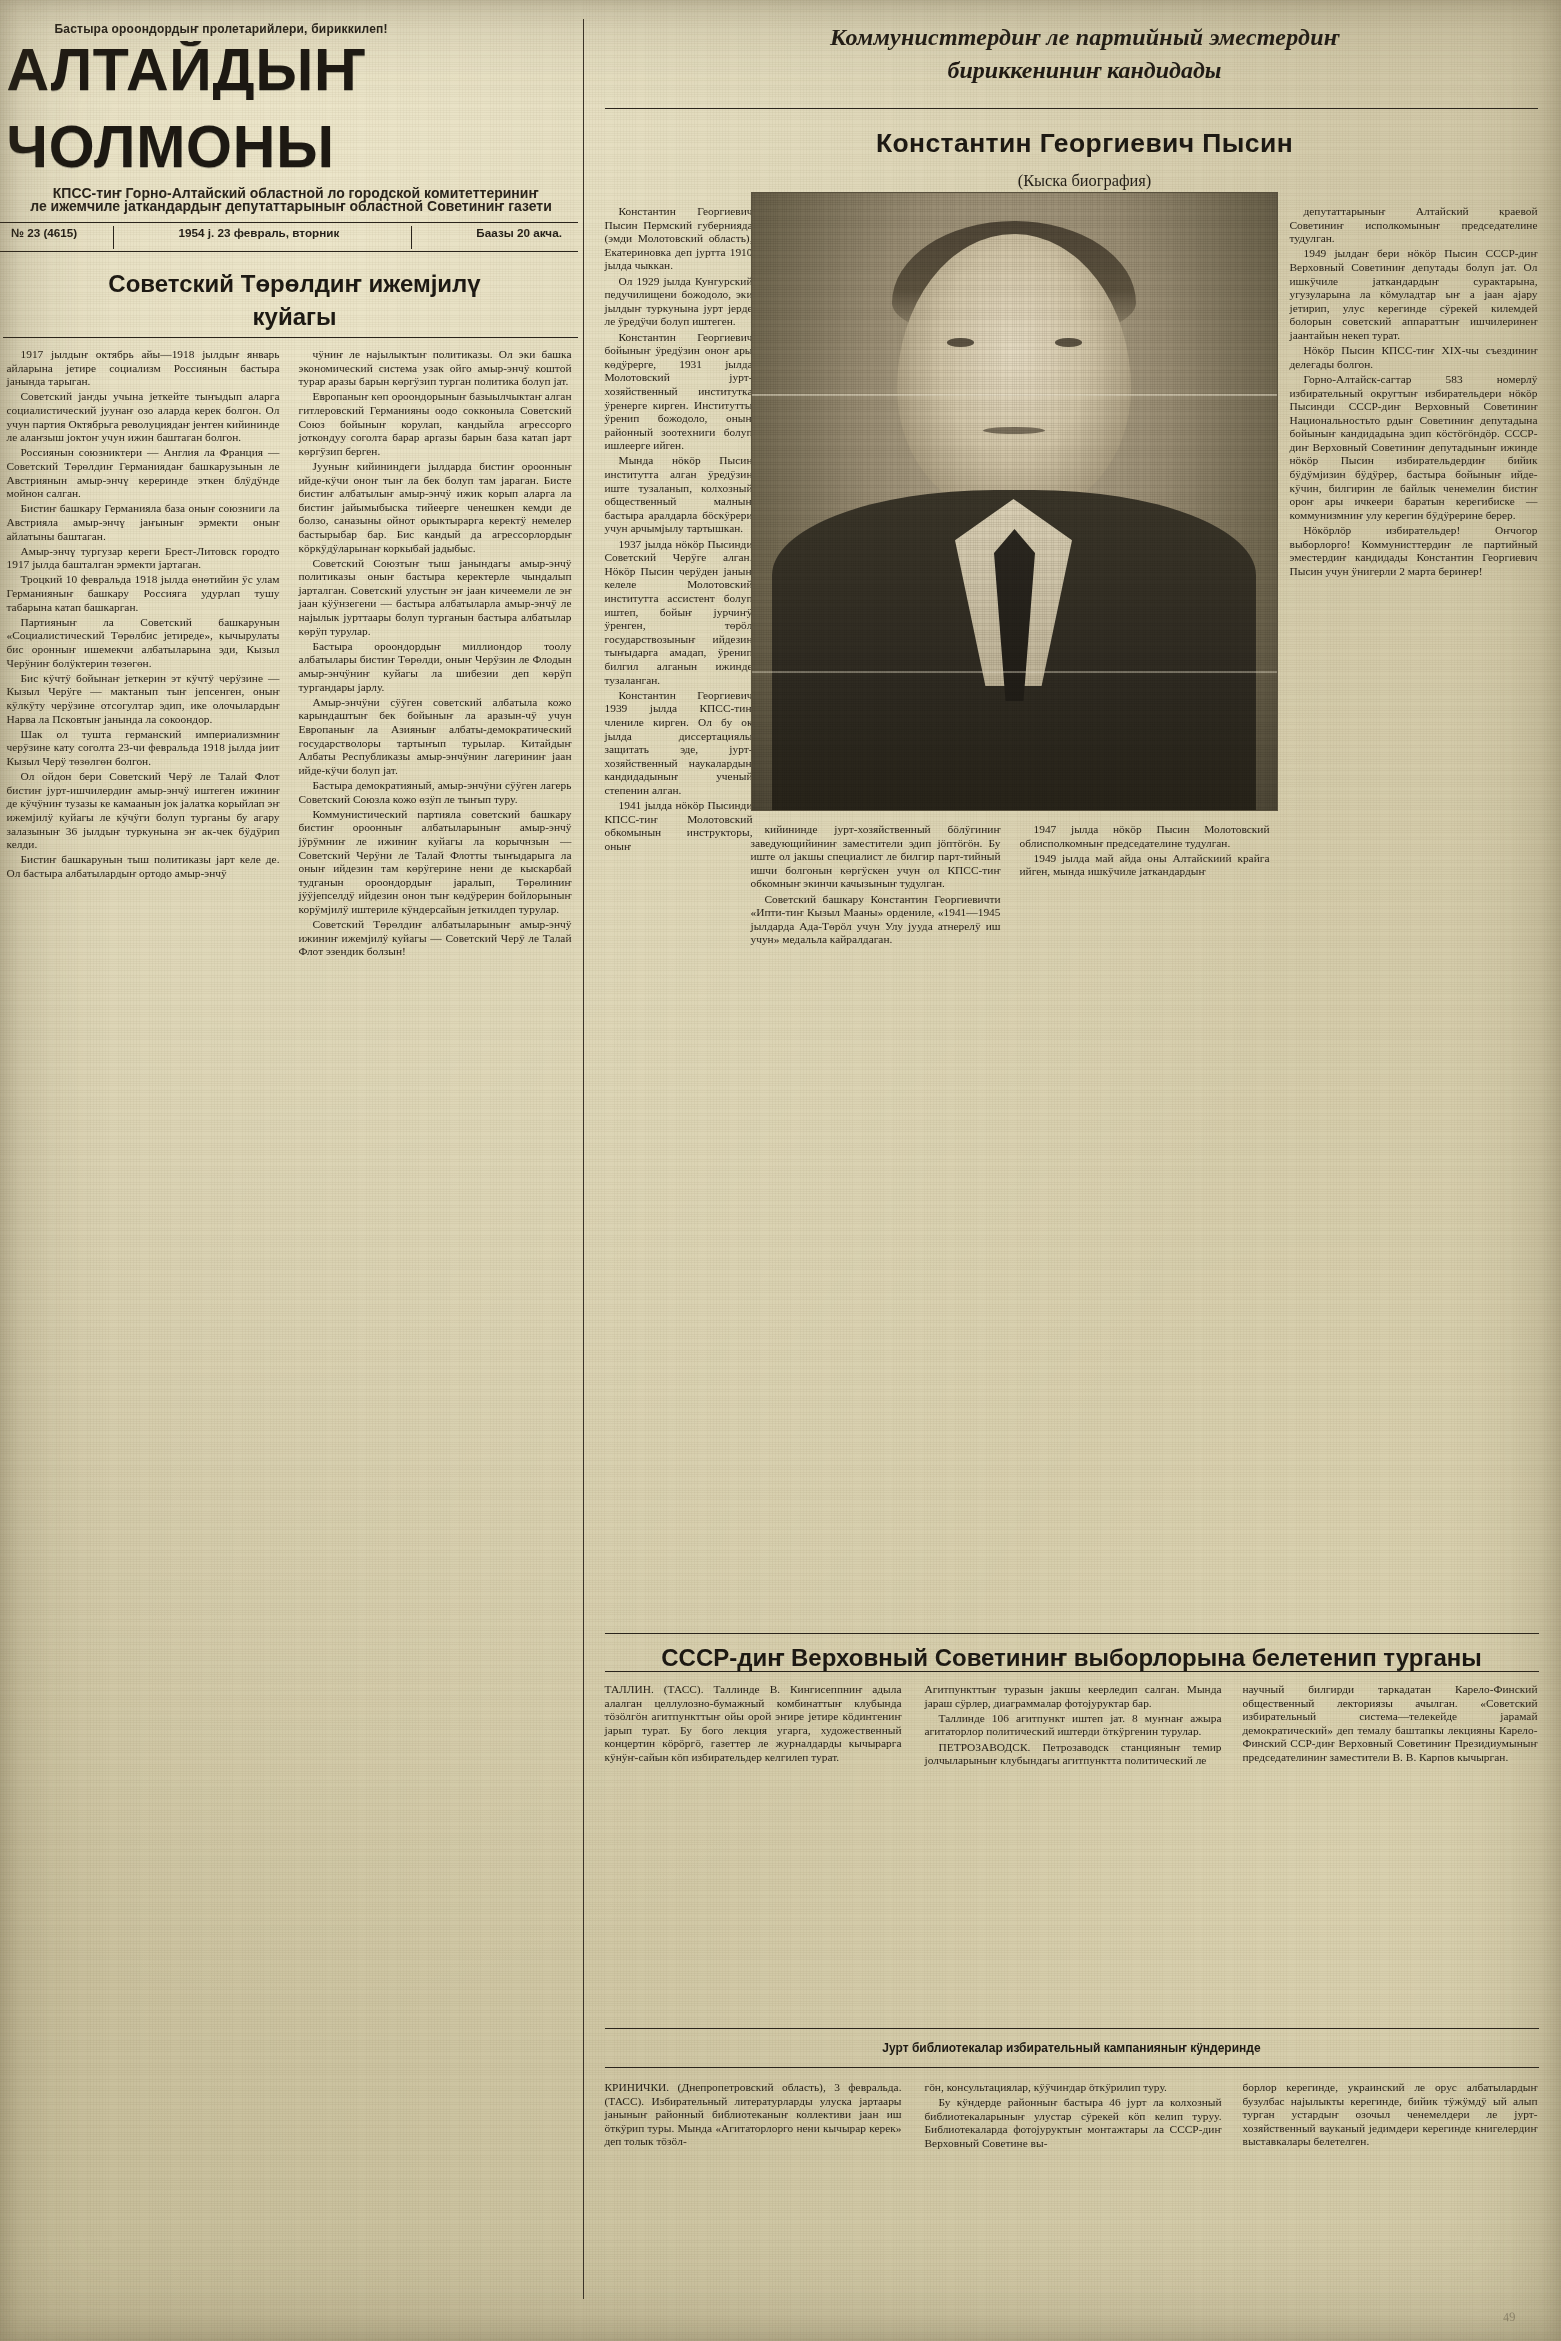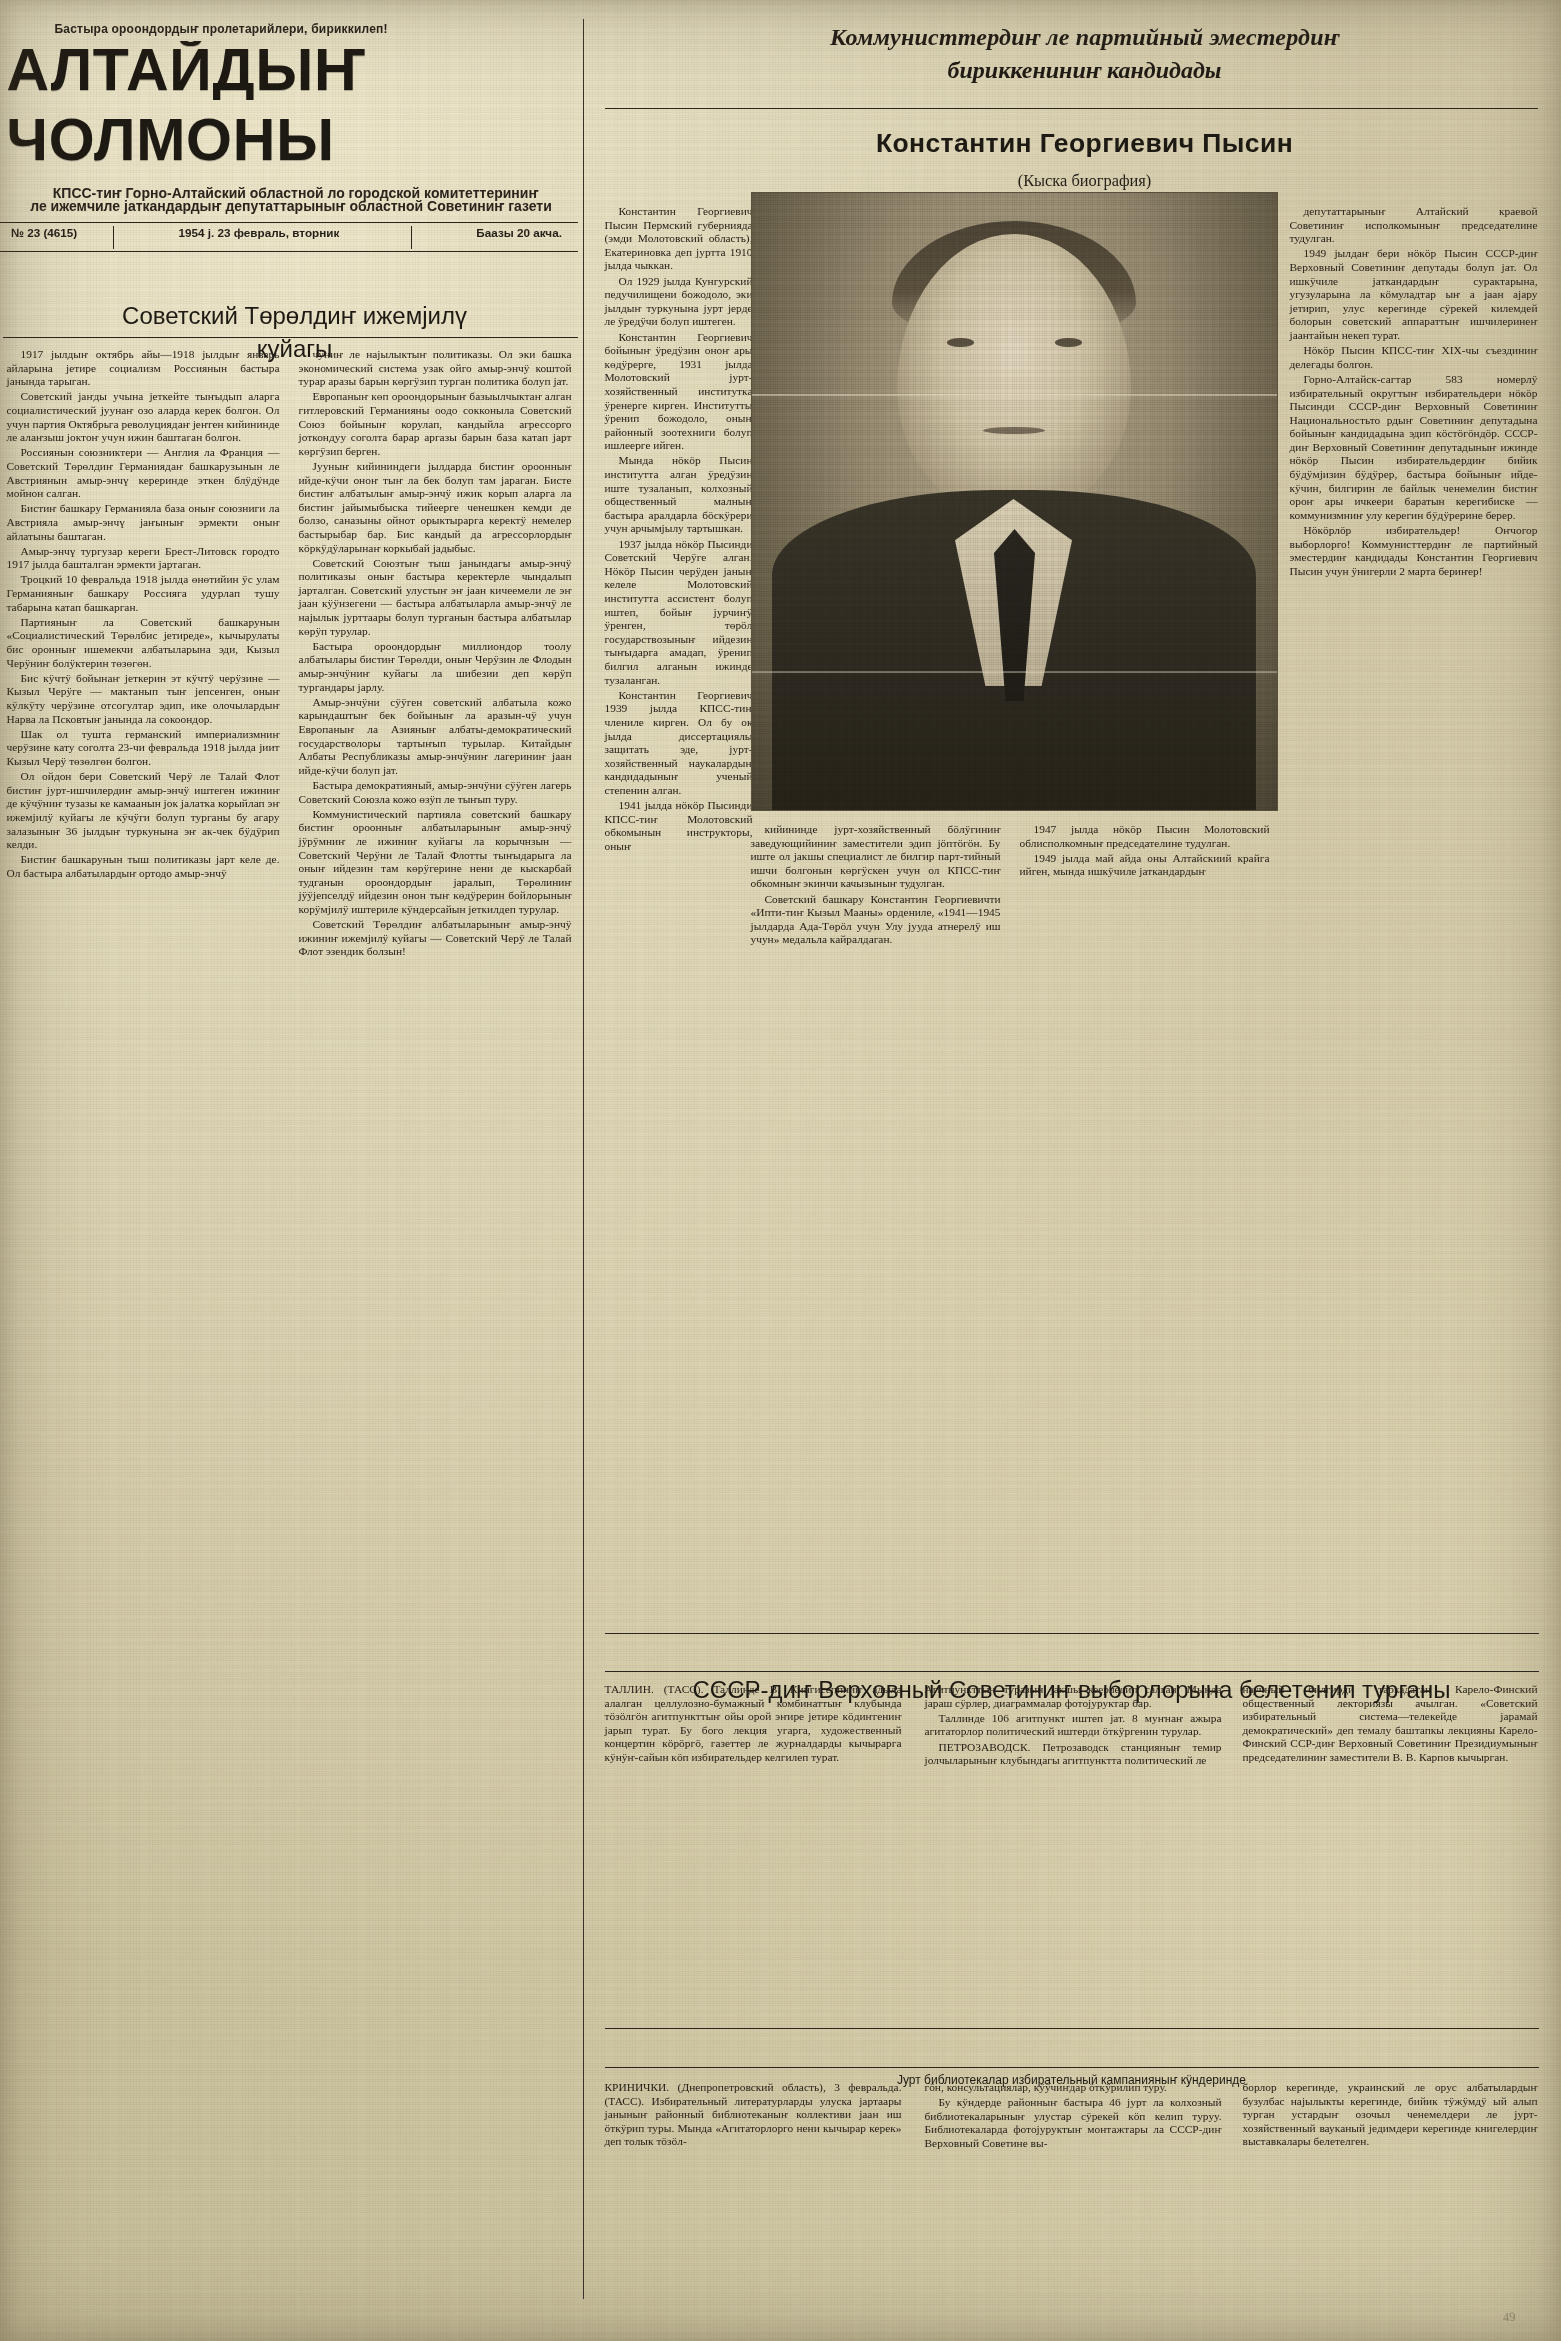--- a/index.html
+++ b/index.html
@@ -45,21 +45,21 @@
     font-weight:bold;
     font-size:59px;
     line-height:59px;
     letter-spacing:0.8px;
     color:#1d1913;
     white-space:nowrap;
     overflow:hidden;
     text-shadow:0 0.8px 0 rgba(0,0,0,.25);
   }
   .masthead .line1{margin-left:-20px;}
-  .masthead .line2{margin-left:-20px;margin-top:11px;}
+  .masthead .line2{margin-left:-20px;margin-top:18px;}
   .mast-sub{
     position:absolute;left:0;top:176px;width:546px;
     font-family:"Liberation Sans", sans-serif;
     font-size:14px;line-height:12.5px;color:#2a241c;
     font-weight:bold;
     text-align:center;
   }
   .mast-sub .l1{margin-left:-7.8px;}
   .mast-sub .l2{margin-left:-17px;}
   .mast-rule{
@@ -121,24 +121,23 @@
     line-height:13.6px;
     text-align:justify;
     color:#272119;
     hyphens:auto;
   }
   .col p{margin:0 0 1.6px 0;text-indent:14px;}
   .col p.noind{text-indent:0;}
 
   .headline{
     font-family:"Liberation Sans", sans-serif;
-    font-weight:normal;
+    font-weight:bold;
     color:#1d1913;
     text-align:center;
-    margin-top:32px;
   }
 
   
   .h-sov{
     position:absolute;left:-17px;top:258px;width:570px;
     font-size:24px;line-height:30px;
   }
   .h-sov .l2{margin-top:3.1px;}
   .rule-left{
     position:absolute;left:-23.4px;top:326px;width:575px;border-top:1.2px solid #2a241c;

